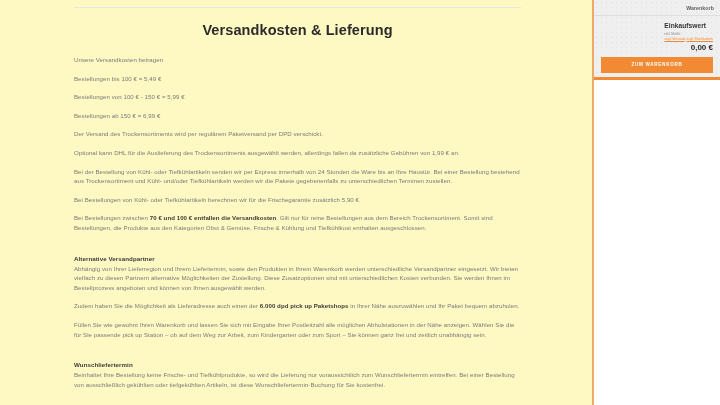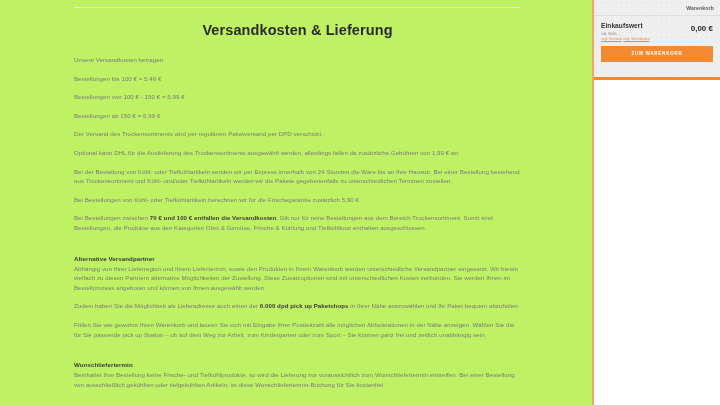--- a/index.html
+++ b/index.html
@@ -20,21 +20,21 @@
     width: 720px;
     height: 405px;
     display: flex;
   }
 
   
   .content-col {
     position: relative;
     width: 592px;
     height: 405px;
-    background: #bef264;
+    background: #fef9c3;
     overflow: hidden;
   }
   .content-inner {
     position: absolute;
     left: 74px;
     top: 0;
     width: 447px;
   }
   .top-rule {
     height: 0;
@@ -104,22 +104,23 @@
     font-weight: bold;
     color: #5c5c5c;
     letter-spacing: 0.1px;
   }
   .cart-body {
     padding: 6px 7px 0 7px;
     box-sizing: border-box;
   }
   .cart-row {
     display: flex;
-    align-items: flex-start;
+    align-items: flex-end;
     justify-content: space-between;
+    flex-direction: column;
   }
   .cart-left { display: flex; flex-direction: column; }
   .cart-title {
     font-size: 6.6px;
     font-weight: bold;
     color: #333333;
     line-height: 8px;
     letter-spacing: 0.05px;
   }
   .cart-tax {

